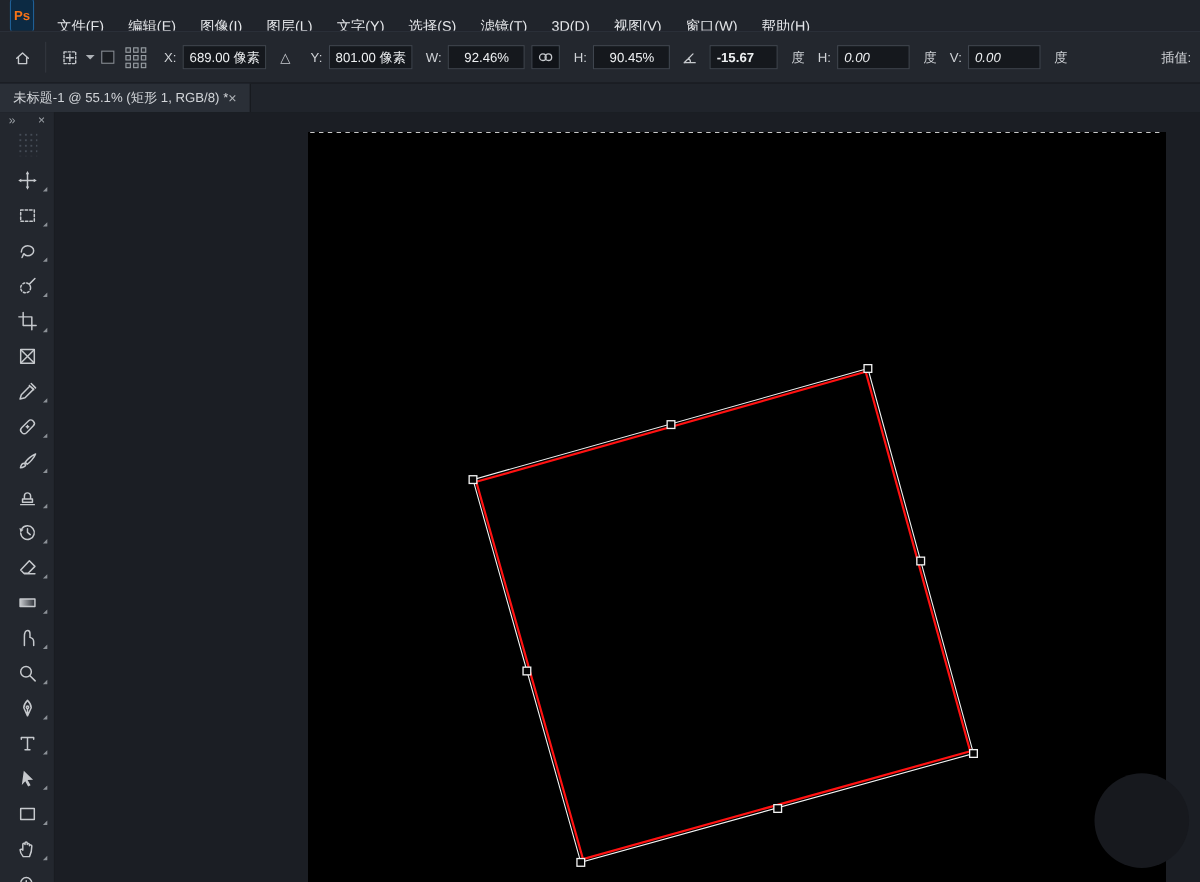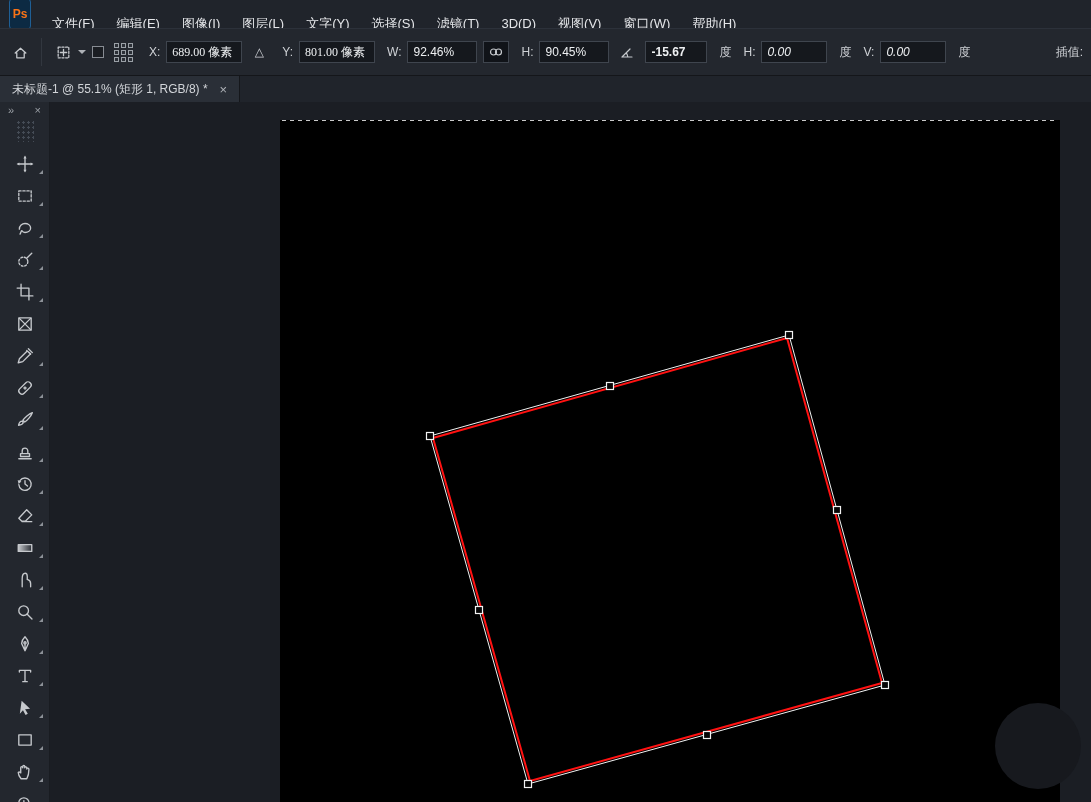--- a/index.html
+++ b/index.html
@@ -28,31 +28,31 @@
   .ob-sep { width:1px; height:28px; background:#32373f; margin:0 3px; }
   .ob-preset { display:flex; align-items:center; gap:3px; }
   .caret { width:0; height:0; border-left:4px solid transparent; border-right:4px solid transparent;
     border-top:4px solid #aeb2b7; }
   .ob-check { width:12px; height:12px; border:1px solid #878c93; background:#1a1d22; display:inline-block; }
   .rp-grid { display:grid; grid-template-columns:repeat(3,5px); grid-auto-rows:5px; gap:2px; margin:0 4px; }
   .rp-grid i { border:1px solid #9aa0a6; background:#2b2f36; display:block; }
   .ob-label { color:#cfd2d6; margin-left:6px; white-space:nowrap; }
   .ob-field { height:22px; background:#15181d; border:1px solid #3f454e; color:#eef0f2;
     font-family:"Liberation Sans",sans-serif; font-size:12px; padding:0 5px; }
-  .w74 { width:76px;font-family:Liberation Serif, serif; } .w70 { width:70px; } .w62 { width:62px;font-weight:bold; } .w66 { width:66px;font-style:italic; }
+  .w74 { width:76px; } .w70 { width:70px;text-align:center; } .w62 { width:62px;font-weight:bold; } .w66 { width:66px;font-style:italic; }
   .ob-delta { width:22px; height:22px; background:transparent; border:none; color:#c9ccd1;
     font-size:12px; cursor:pointer; }
   .ob-link { width:26px; height:22px; background:#101318; border:1px solid #3f454e;
     display:flex; align-items:center; justify-content:center; cursor:pointer; }
   .ob-link svg { stroke:#c6c9cd; fill:none; stroke-width:1.2; }
   .ob-interp { margin-left:auto; }
   
   .tabbar { position:absolute; left:0; top:76px; right:0; height:26px;
     background:#20242b; display:flex; align-items:stretch; }
-  .tab { background:#2a2f37; display:flex; align-items:center; gap:12px; padding:0 12px;
+  .tab { background:#2a2f37; display:flex; align-items:center; padding:0 12px;
     font-size:12px; color:#d2d5d9; border-right:1px solid #15171b; cursor:default; }
   .tab-close { color:#aeb2b7; font-size:13px; cursor:pointer; }
   
   .toolbar { position:absolute; left:0; top:102px; width:50px; bottom:0;
     background:#23272e; border-right:1px solid #191c21; overflow:hidden; }
   .tb-head { height:15px; display:flex; align-items:center; justify-content:space-between;
     padding:0 8px; color:#9ba0a6; font-size:11px; }
   .tb-dots { width:18px; height:22px; margin:3px auto 6px;
     background-image: radial-gradient(#454c56 1px, transparent 1.2px);
     background-size:5px 5px; }

